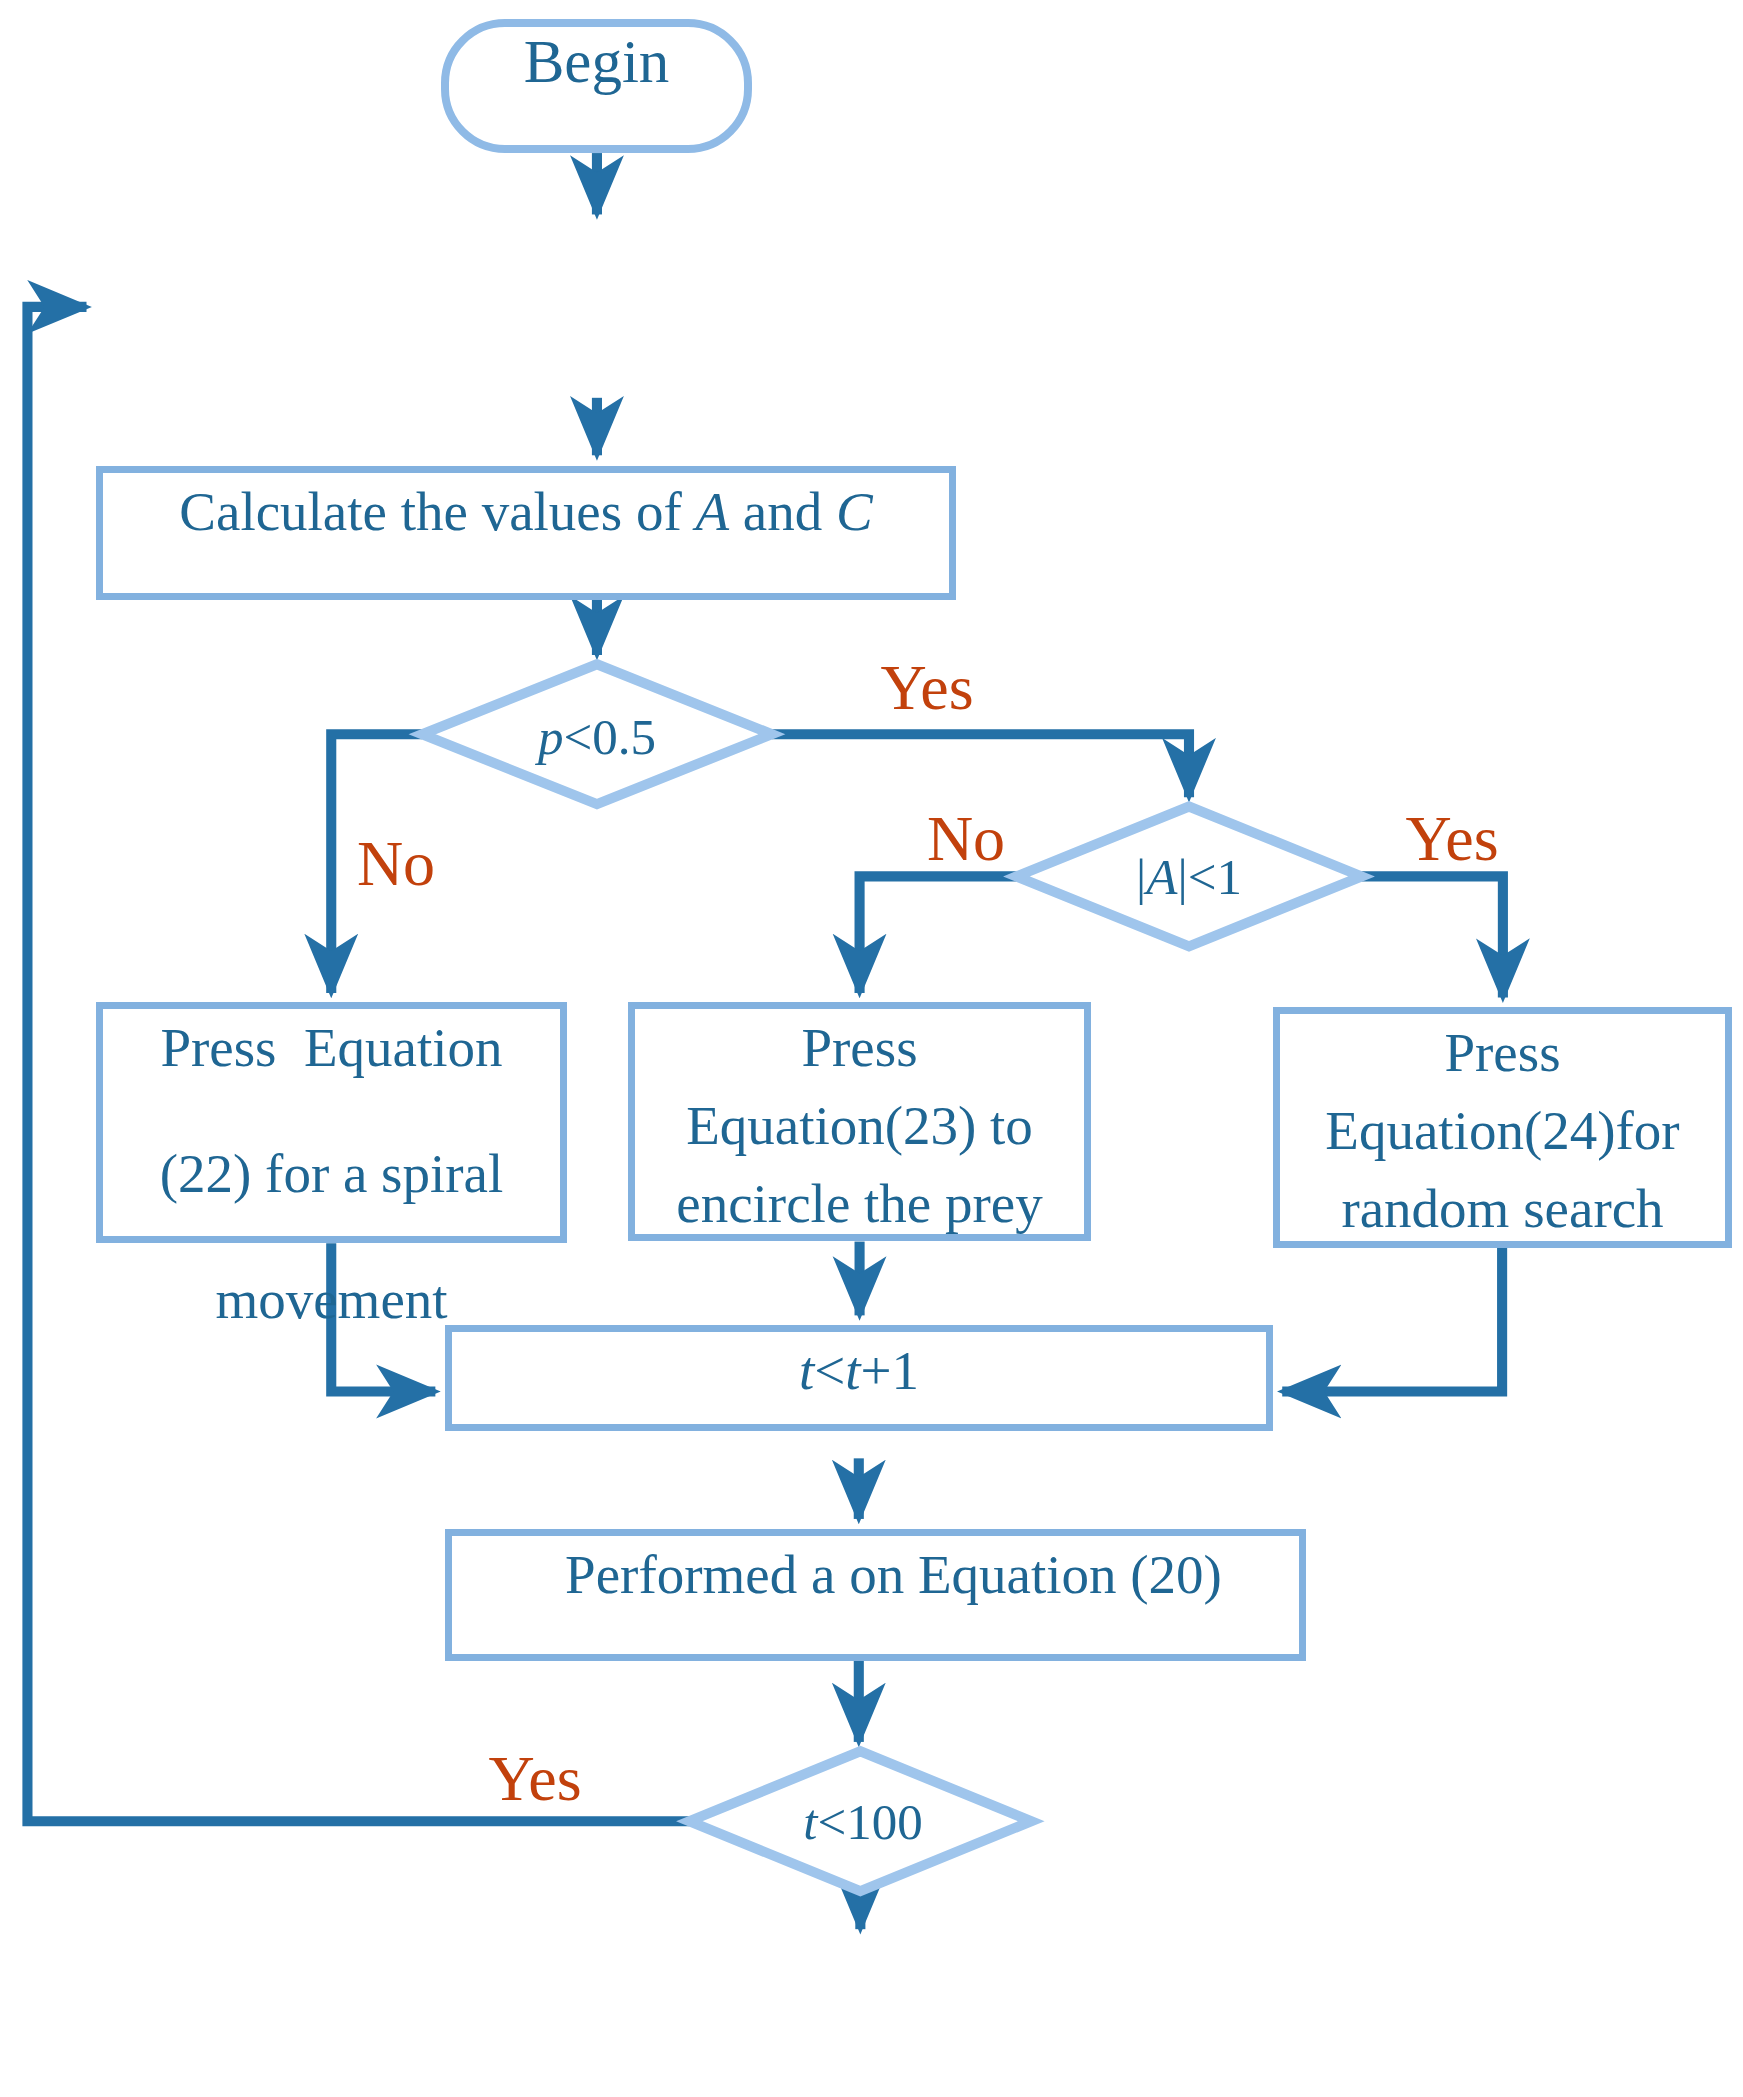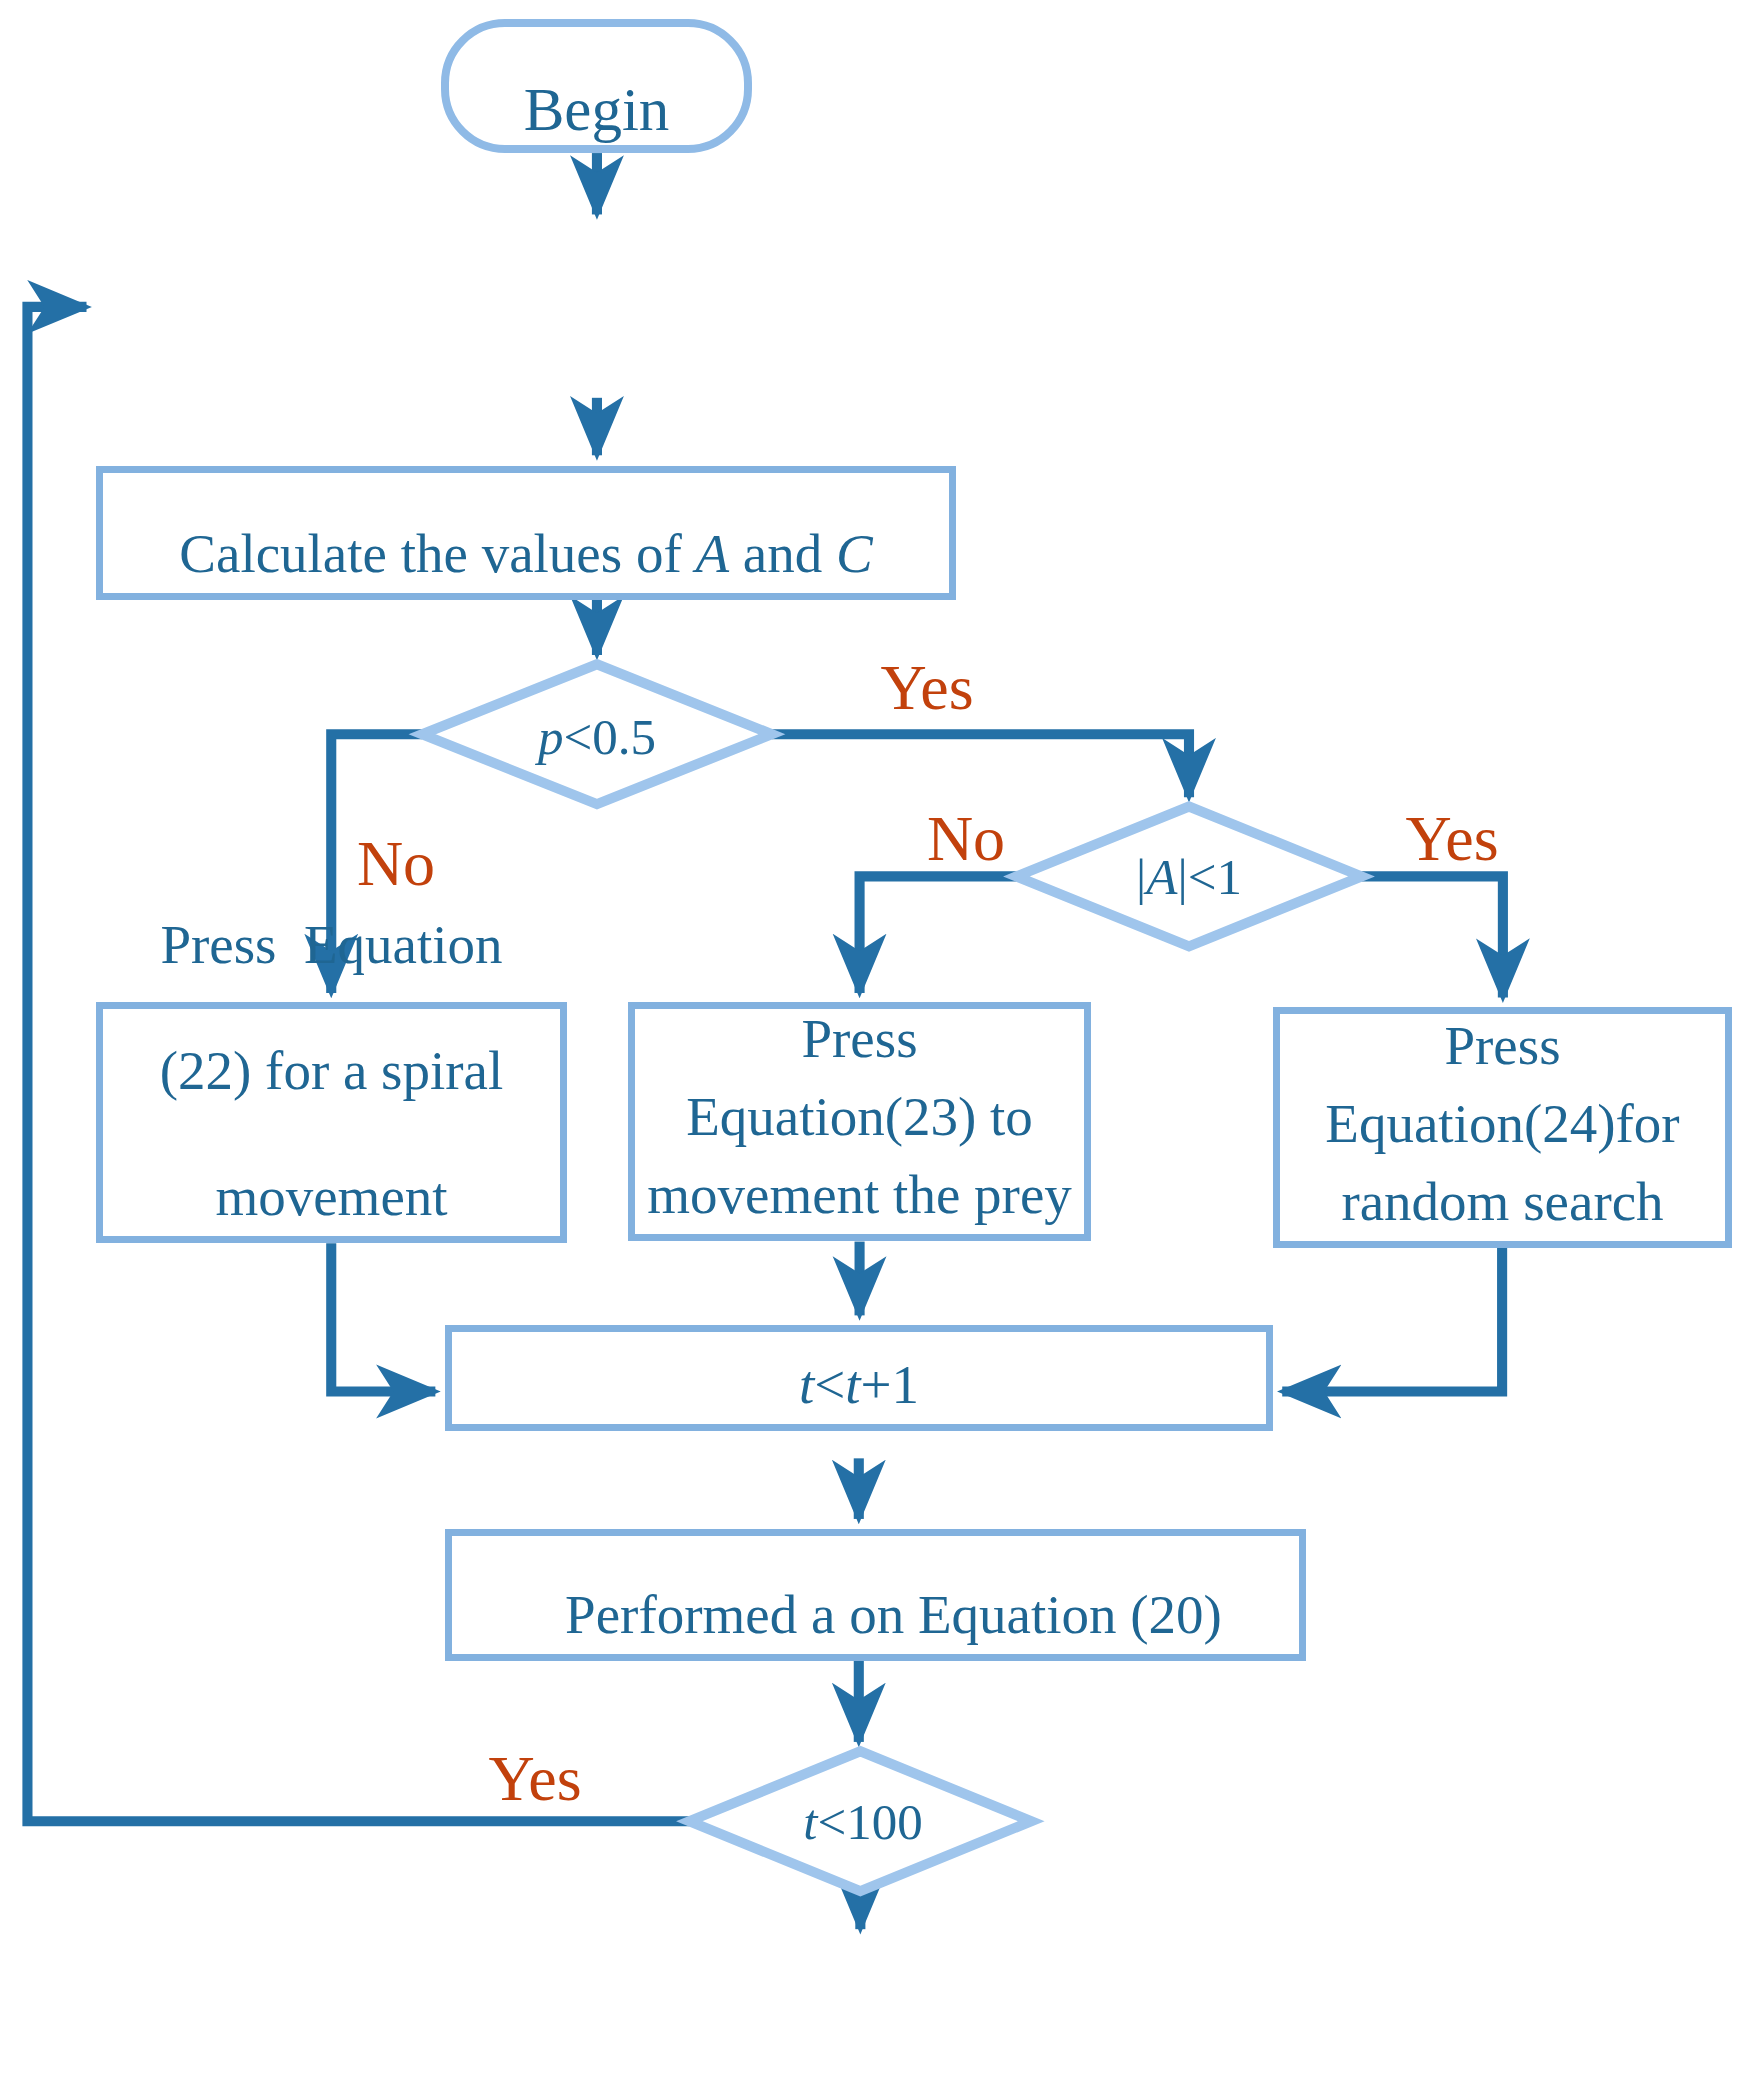--- a/index.html
+++ b/index.html
@@ -6,21 +6,21 @@
   .canvas{
     position:relative;
     width:1744px;height:2097px;
     background:#ffffff;
     font-family:"Liberation Serif","DejaVu Serif",serif;
     overflow:hidden;
   }
   .wires{position:absolute;left:0;top:0;z-index:1;}
   .node{
     position:absolute;z-index:2;
-    display:flex;flex-direction:column;align-items:center;justify-content:flex-end;
+    display:flex;flex-direction:column;align-items:center;justify-content:flex-start;
     text-align:center;
     color:#1F6693;
     background:#ffffff;
     box-sizing:border-box;
   }
   .rect{border:7.8px solid #82B1DF;font-size:55px;line-height:1.42;}
   .rect .ln{white-space:pre-wrap;}
   .stadium{border:8.5px solid #8FBAE6;border-radius:64px;font-size:61px;}
   .terminator{border:8.5px solid #8FBAE6;border-radius:61px;font-size:61px;}
   .dlabel{
@@ -95,21 +95,21 @@
 
   <div class="node rect" style="left:96px;top:1002px;width:471px;height:241px;gap:48px;">
     <div class="ln">Press  Equation</div>
     <div class="ln">(22) for a spiral</div>
     <div class="ln">movement</div>
   </div>
 
   <div class="node rect" style="left:628px;top:1002px;width:463px;height:239px;">
     <div class="ln">Press</div>
     <div class="ln">Equation(23) to</div>
-    <div class="ln">movement the prey</div>
+    <div class="ln">encircle the prey</div>
   </div>
 
   <div class="node rect" style="left:1273px;top:1007px;width:459px;height:241px;">
     <div class="ln">Press</div>
     <div class="ln">Equation(24)for</div>
     <div class="ln">random search</div>
   </div>
 
   <div class="node rect" style="left:445px;top:1325px;width:828px;height:106px;">
     <div class="ln"><span class="v">t</span><span>&lt;</span><span class="v">t</span><span>+1</span></div>

